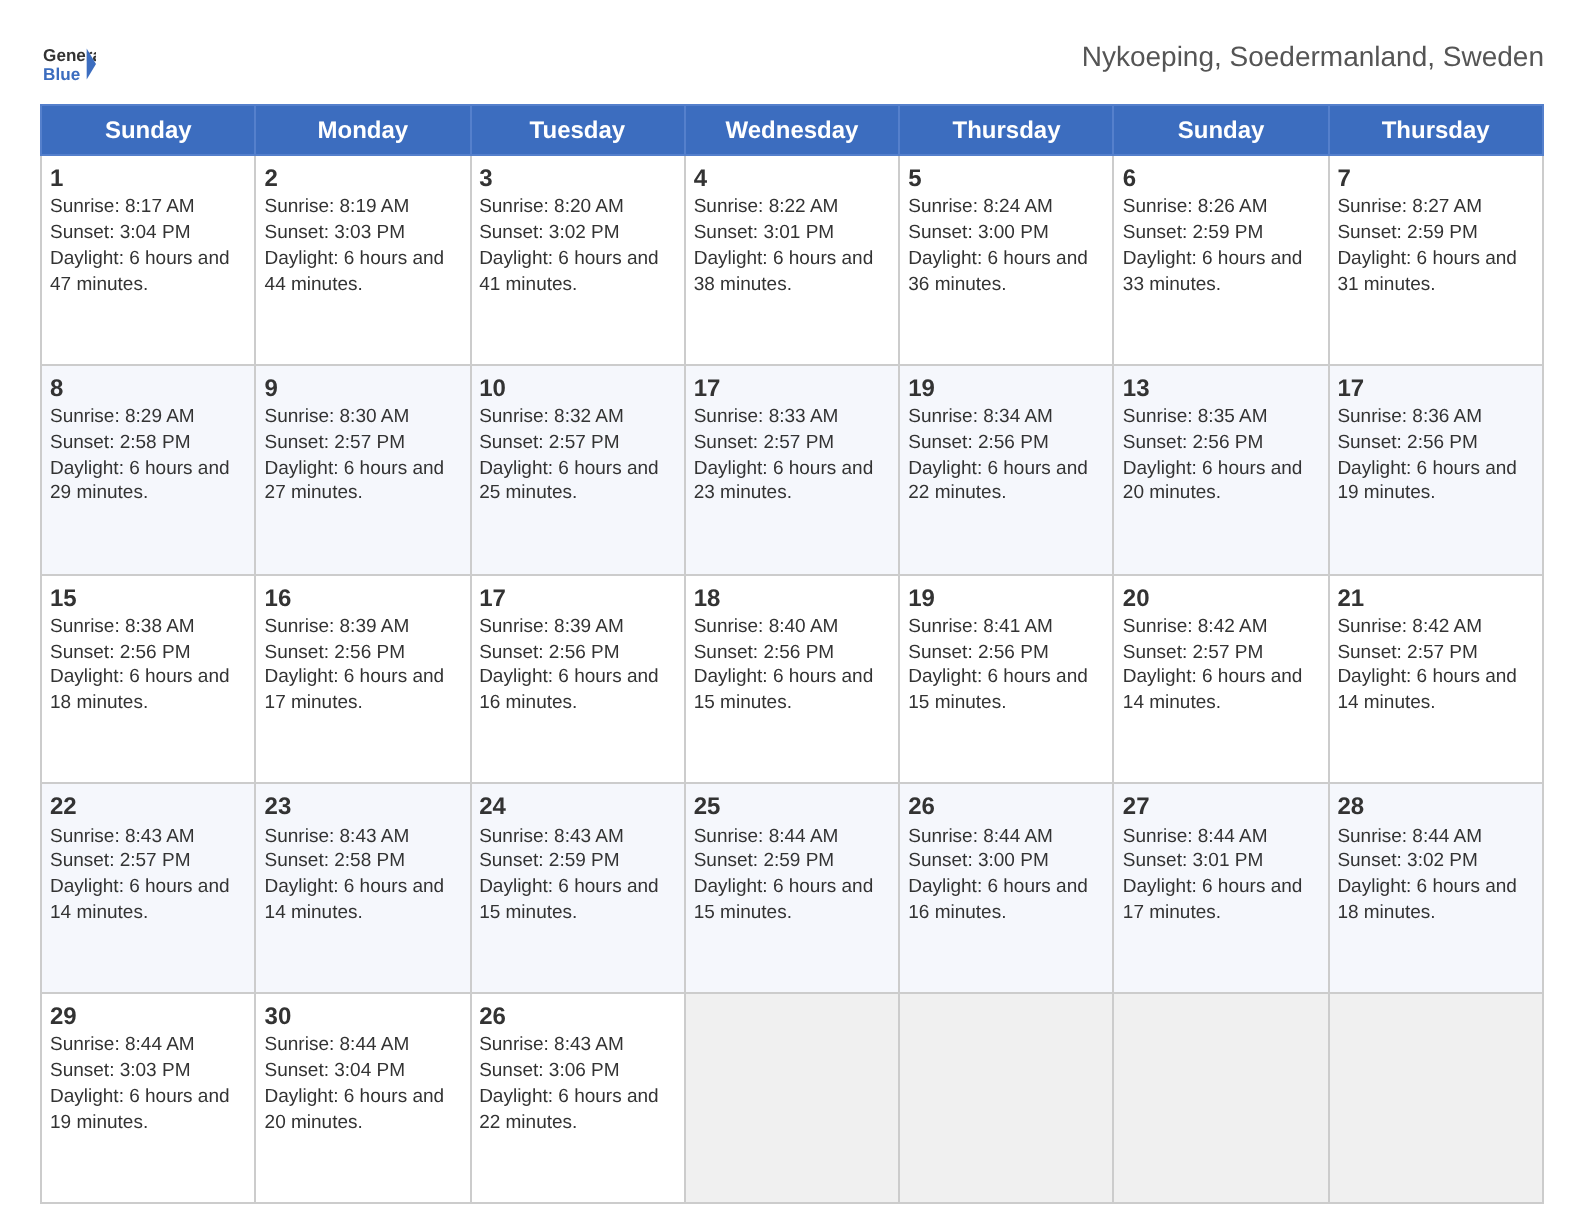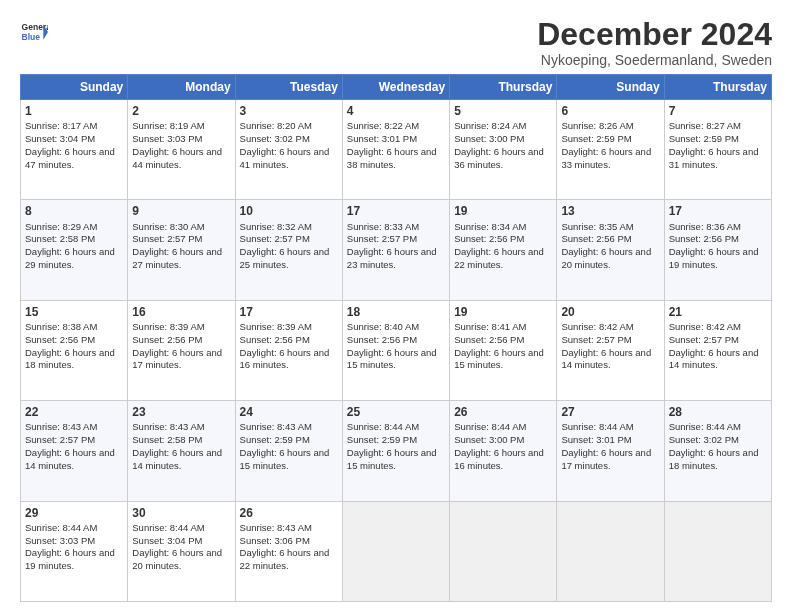--- a/index.html
+++ b/index.html
@@ -52,21 +52,21 @@
       border-collapse: collapse;
       width: 100%;
       table-layout: fixed;
     }
     .calendar thead tr th {
       background: #3c6dbf;
       color: #fff;
       font-size: 12px;
       font-weight: bold;
       padding: 5px 4px;
-      text-align: right;
+      text-align: center;
       border: 1px solid #5580cc;
     }
     .calendar tbody tr td {
       vertical-align: top;
       border: 1px solid #ccc;
       padding: 3px 4px;
       font-size: 9.5px;
       color: #333;
       background: #fff;
       line-height: 1.35;
@@ -93,21 +93,20 @@
 <div class="page">
   <div class="header">
     <div class="logo">
       <svg class="logo-icon" viewBox="0 0 36 36">
         <text x="2" y="16" font-size="11" font-weight="bold" fill="#333" font-family="Arial">General</text>
         <text x="2" y="28" font-size="11" font-weight="bold" fill="#3c6dbf" font-family="Arial">Blue</text>
         <polygon points="30,8 36,18 30,28" fill="#3c6dbf"></polygon>
       </svg>
     </div>
     <div class="title-block">
-      <div class="calendar-title">December 2024</div>
       <div class="calendar-subtitle">Nykoeping, Soedermanland, Sweden</div>
     </div>
   </div>
 
   <table class="calendar">
     <thead>
       <tr>
         <th>Sunday</th>
         <th>Monday</th>
         <th>Tuesday</th>

